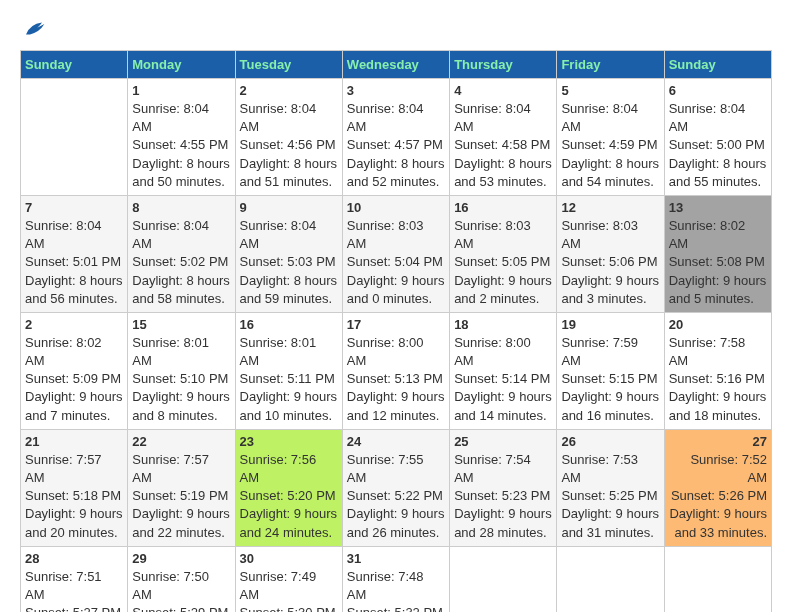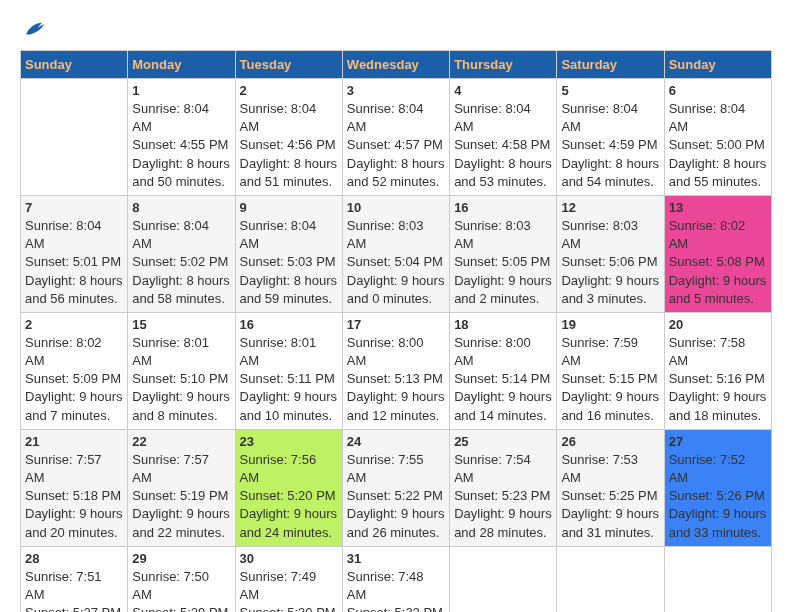--- a/index.html
+++ b/index.html
@@ -52,21 +52,21 @@
       font-size: 16px;
       color: #555;
     }
     .calendar {
       width: 100%;
       border-collapse: collapse;
       font-size: 11px;
     }
     .calendar th {
       background-color: #1a5fa8;
-      color: #fdba74;
+      color: #86efac;
       padding: 6px 4px;
       text-align: left;
       font-size: 13px;
       font-weight: bold;
       border: 1px solid #ccc;
     }
     .calendar td {
       border: 1px solid #ccc;
       vertical-align: top;
       padding: 4px;
@@ -118,21 +118,21 @@
 </div>
 
 <table class="calendar">
   <thead>
     <tr>
     <th>Sunday</th>
         <th>Monday</th>
         <th>Tuesday</th>
         <th>Wednesday</th>
         <th>Thursday</th>
-        <th>Saturday</th>
+        <th>Friday</th>
         <th>Sunday</th>
       </tr>
   </thead>
   <tbody id="calendar-body">
   <tr>
         <td class="empty-cell"></td>
         <td style="background: rgb(255, 255, 255);">
           <span class="day-number">1</span>
           <div class="day-info">Sunrise: 8:04 AM<br>Sunset: 4:55 PM<br>Daylight: 8 hours and 50 minutes.</div>
         </td>
@@ -175,21 +175,21 @@
           <div class="day-info">Sunrise: 8:03 AM<br>Sunset: 5:04 PM<br>Daylight: 9 hours and 0 minutes.</div>
         </td>
         <td style="background: rgb(245, 245, 245);">
           <span class="day-number">16</span>
           <div class="day-info">Sunrise: 8:03 AM<br>Sunset: 5:05 PM<br>Daylight: 9 hours and 2 minutes.</div>
         </td>
         <td style="background: rgb(245, 245, 245); margin-top: 34px;">
           <span class="day-number">12</span>
           <div class="day-info">Sunrise: 8:03 AM<br>Sunset: 5:06 PM<br>Daylight: 9 hours and 3 minutes.</div>
         </td>
-        <td style="background: #ec4899;">
+        <td style="background: #a3a3a3;">
           <span class="day-number">13</span>
           <div class="day-info">Sunrise: 8:02 AM<br>Sunset: 5:08 PM<br>Daylight: 9 hours and 5 minutes.</div>
         </td>
       </tr>
       <tr>
         <td style="background: rgb(255, 255, 255);">
           <span class="day-number">2</span>
           <div class="day-info">Sunrise: 8:02 AM<br>Sunset: 5:09 PM<br>Daylight: 9 hours and 7 minutes.</div>
         </td>
         <td style="background: rgb(255, 255, 255);">
@@ -235,21 +235,21 @@
           <div class="day-info">Sunrise: 7:55 AM<br>Sunset: 5:22 PM<br>Daylight: 9 hours and 26 minutes.</div>
         </td>
         <td style="background: rgb(245, 245, 245);">
           <span class="day-number">25</span>
           <div class="day-info">Sunrise: 7:54 AM<br>Sunset: 5:23 PM<br>Daylight: 9 hours and 28 minutes.</div>
         </td>
         <td style="background: rgb(245, 245, 245);">
           <span class="day-number">26</span>
           <div class="day-info">Sunrise: 7:53 AM<br>Sunset: 5:25 PM<br>Daylight: 9 hours and 31 minutes.</div>
         </td>
-        <td style="background: #3b82f6;">
+        <td style="background: #fdba74; text-align: right;">
           <span class="day-number">27</span>
           <div class="day-info">Sunrise: 7:52 AM<br>Sunset: 5:26 PM<br>Daylight: 9 hours and 33 minutes.</div>
         </td>
       </tr>
       <tr>
         <td style="background: rgb(255, 255, 255);">
           <span class="day-number">28</span>
           <div class="day-info">Sunrise: 7:51 AM<br>Sunset: 5:27 PM<br>Daylight: 9 hours and 36 minutes.</div>
         </td>
         <td style="background: rgb(255, 255, 255);">

